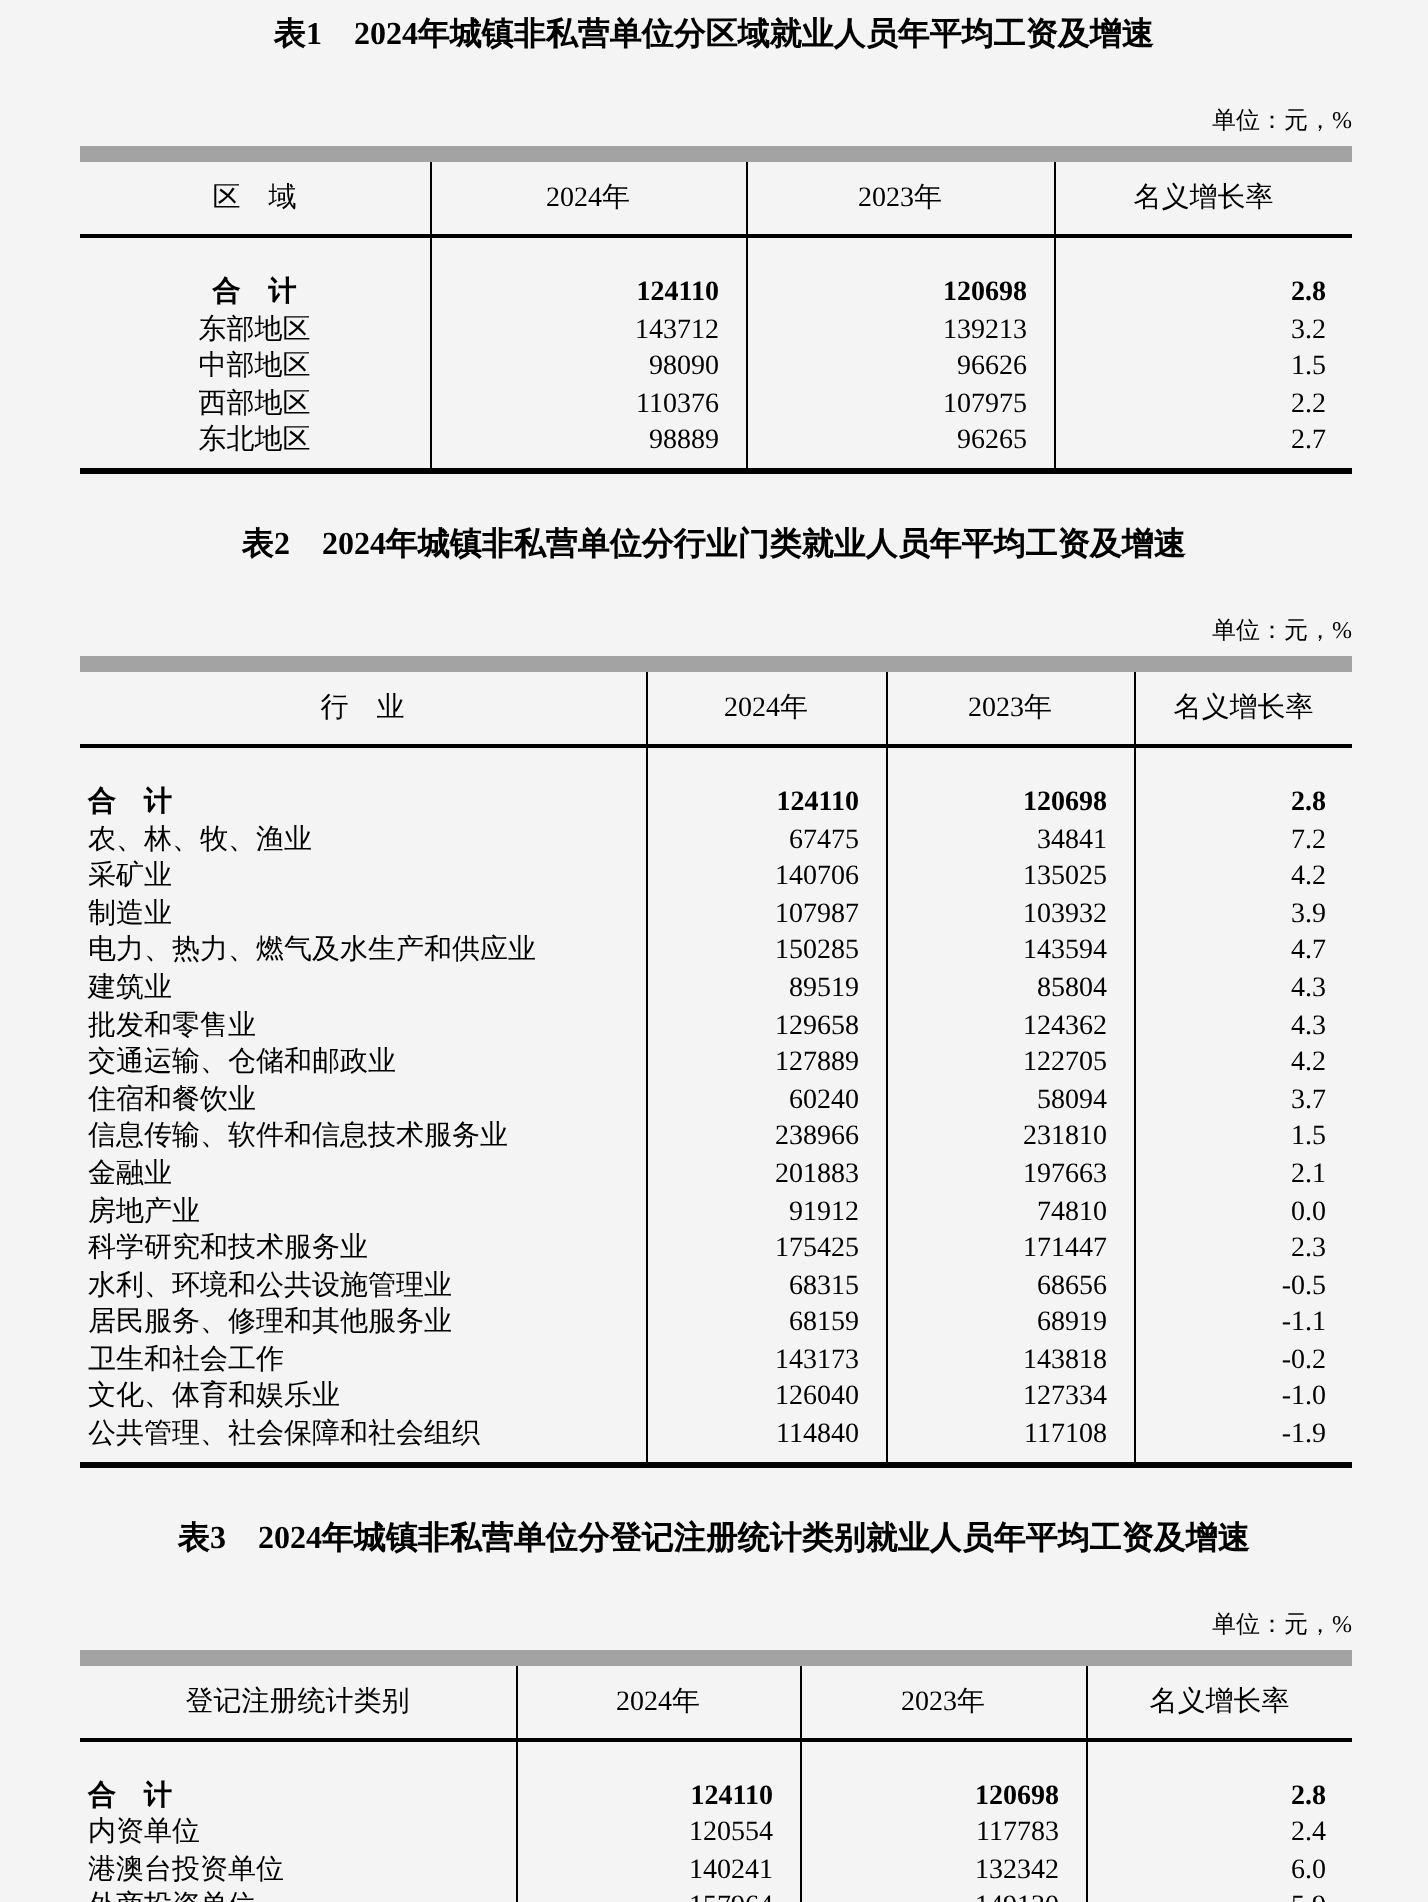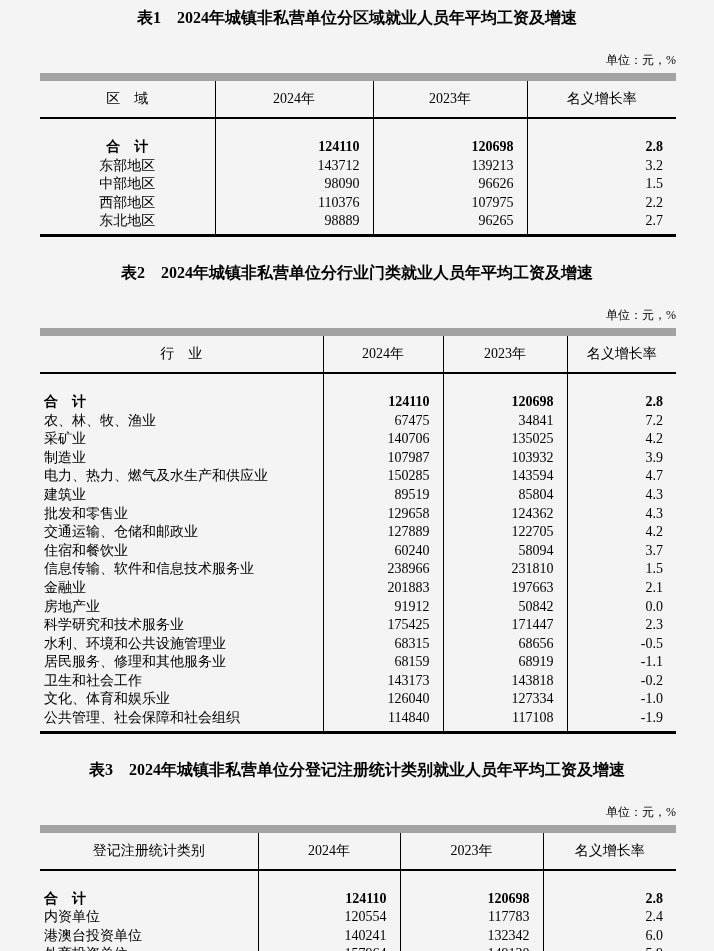--- a/index.html
+++ b/index.html
@@ -208,21 +208,21 @@
           </tr>
           <tr>
             <td class="c-label">金融业</td>
             <td class="c-num">201883</td>
             <td class="c-num">197663</td>
             <td class="c-num">2.1</td>
           </tr>
           <tr>
             <td class="c-label">房地产业</td>
             <td class="c-num">91912</td>
-            <td class="c-num">50842</td>
+            <td class="c-num">74810</td>
             <td class="c-num">0.0</td>
           </tr>
           <tr>
             <td class="c-label">科学研究和技术服务业</td>
             <td class="c-num">175425</td>
             <td class="c-num">171447</td>
             <td class="c-num">2.3</td>
           </tr>
           <tr>
             <td class="c-label">水利、环境和公共设施管理业</td>

